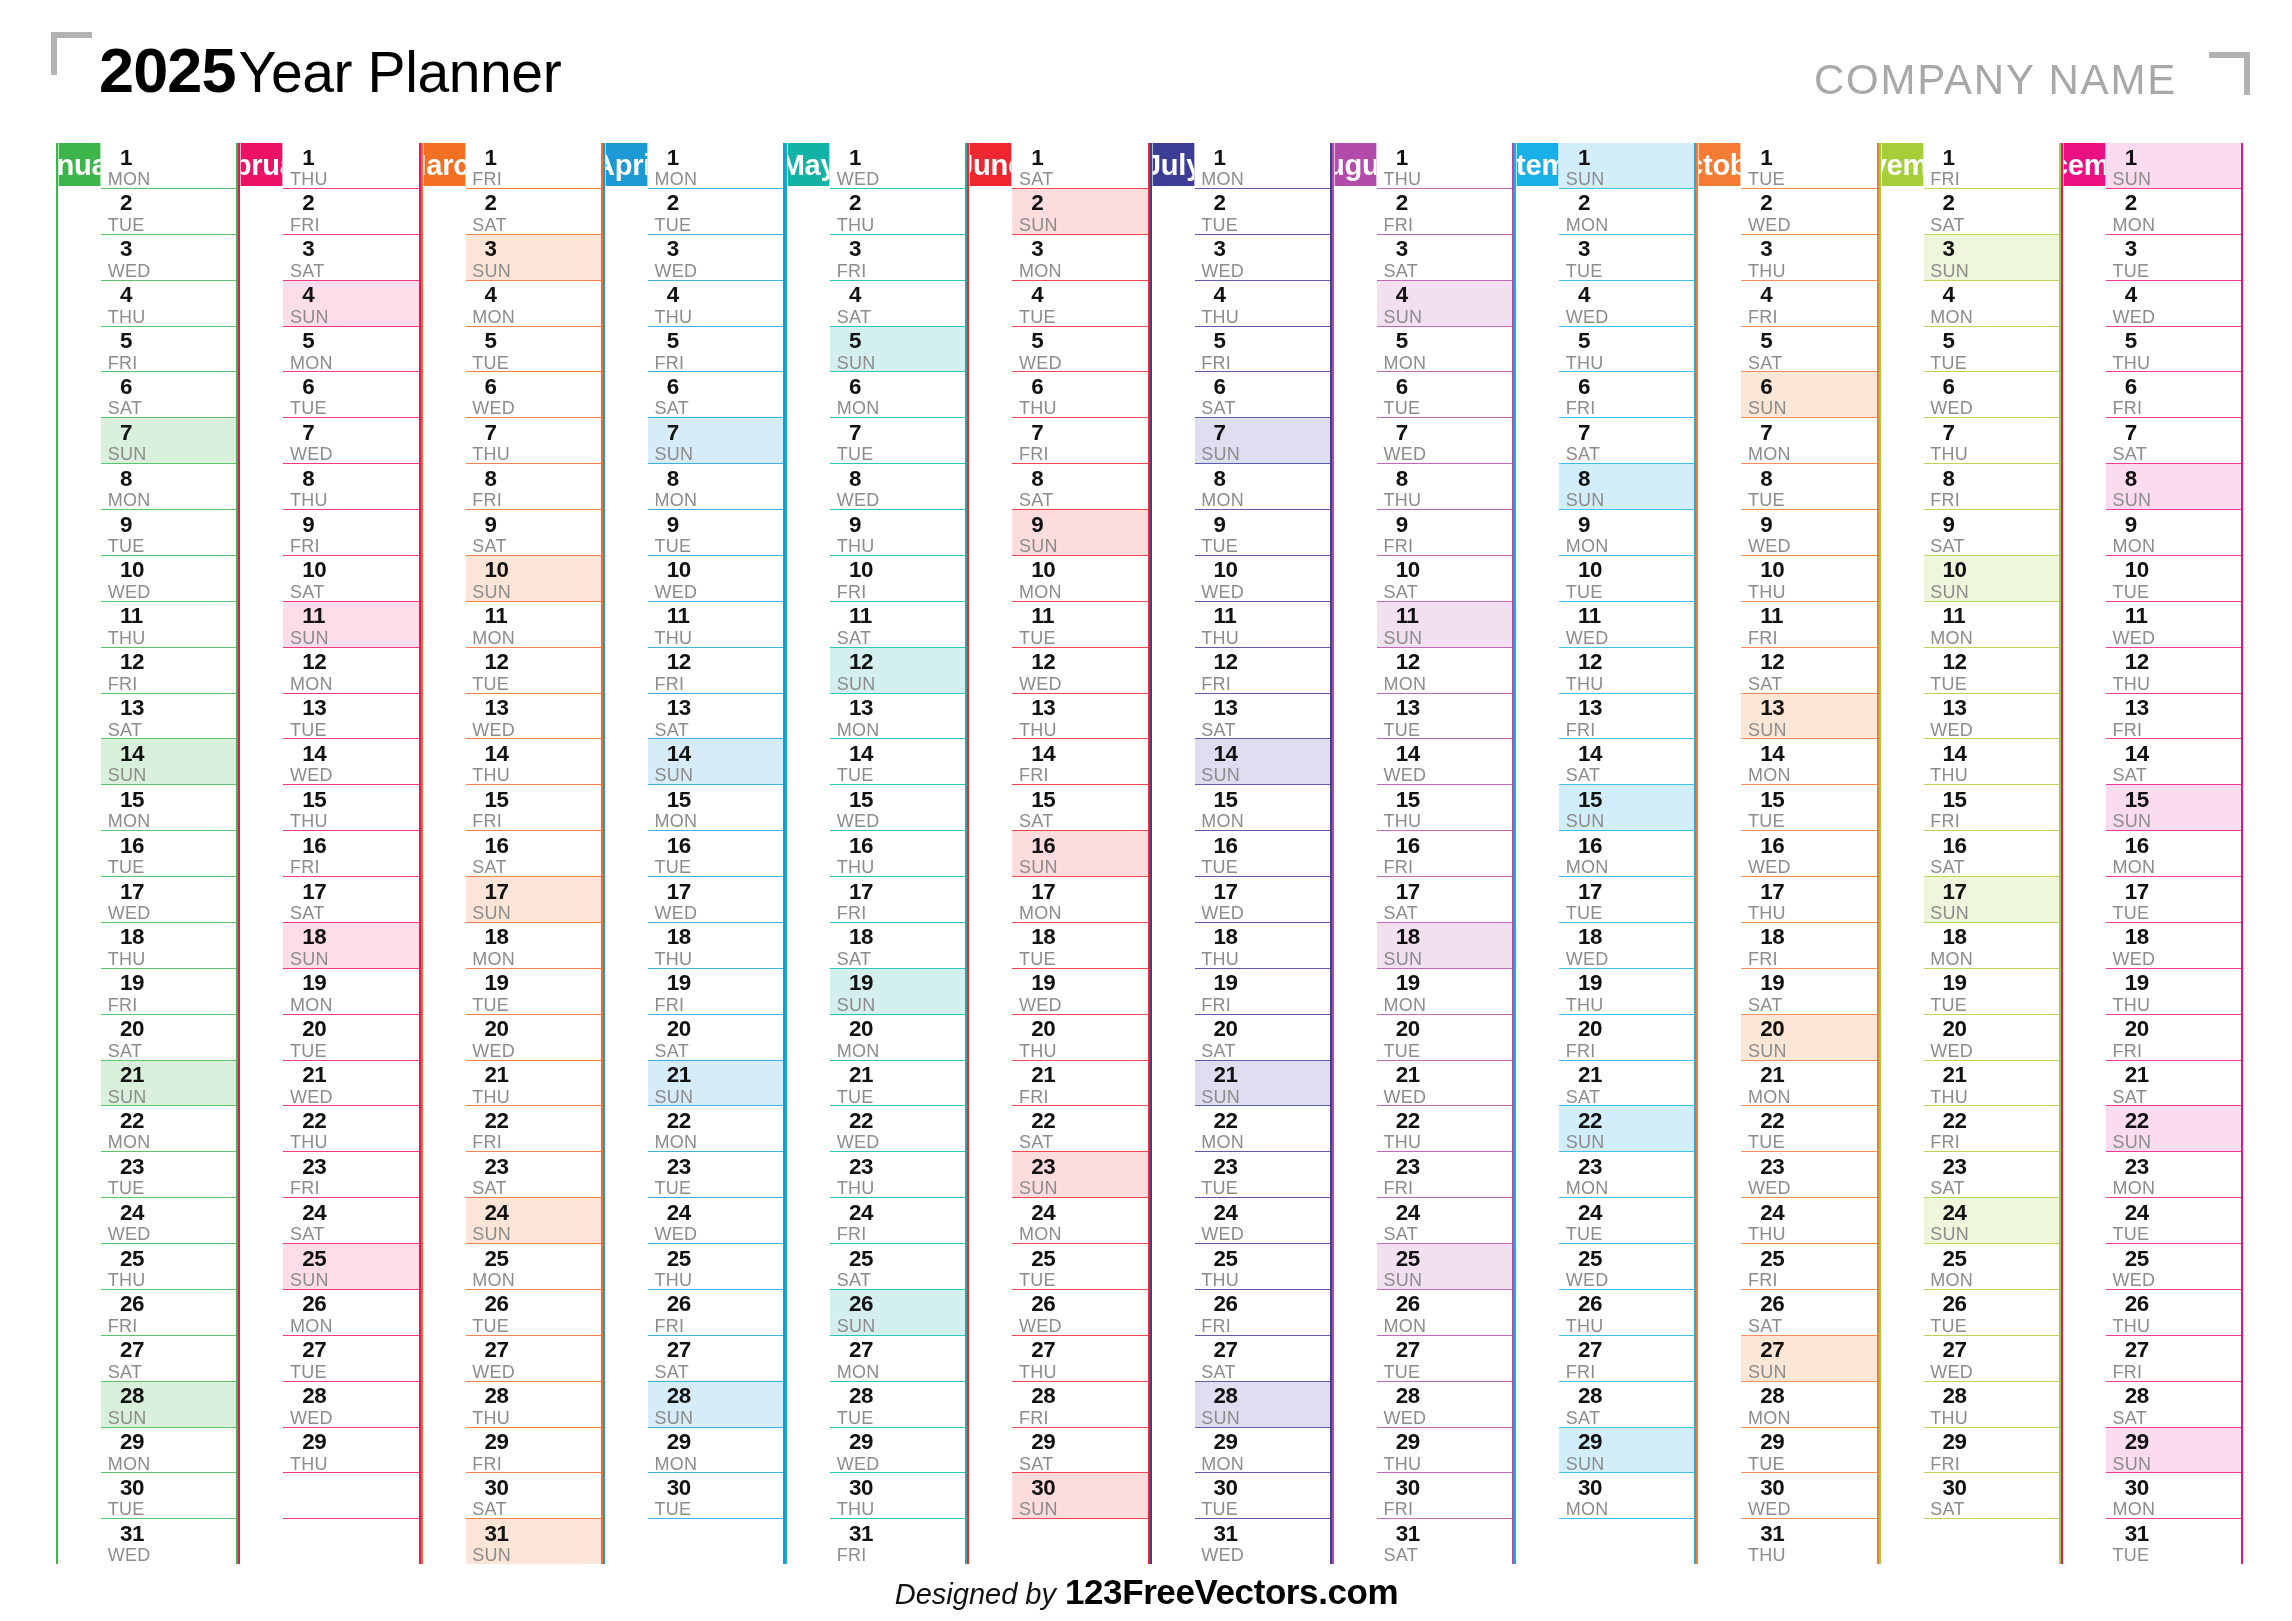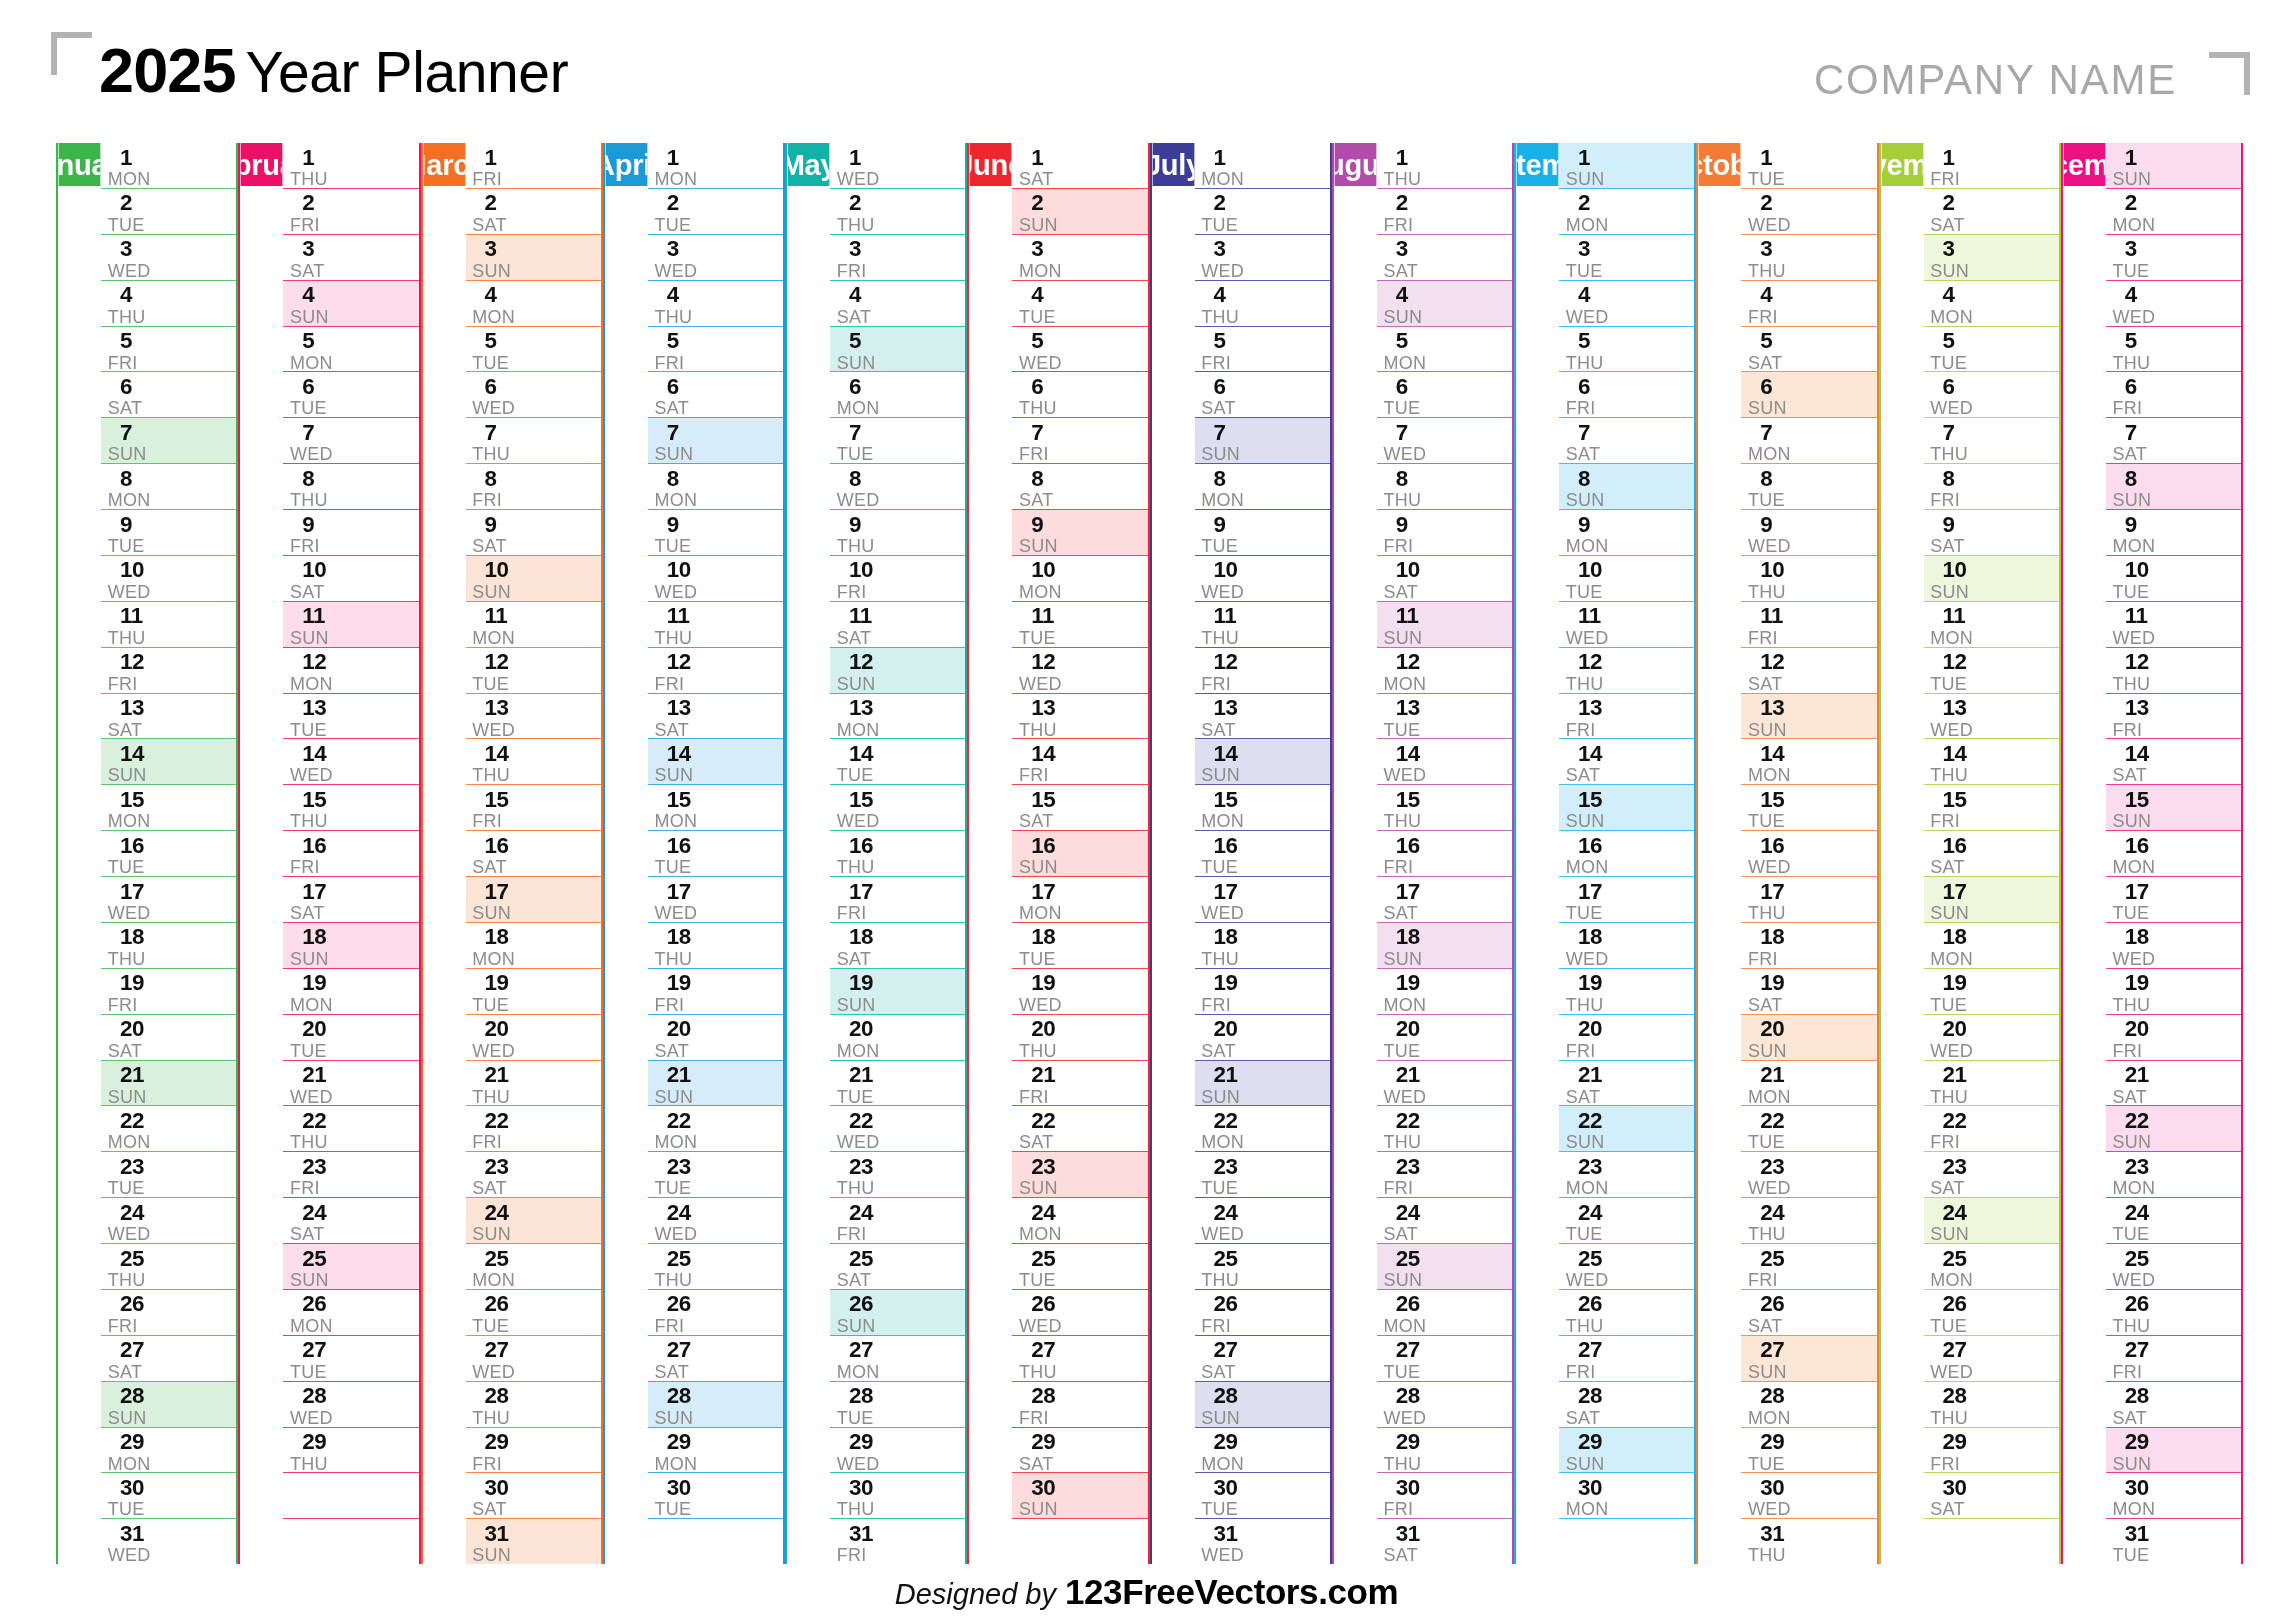--- a/index.html
+++ b/index.html
@@ -56,21 +56,21 @@
     font-size: 63px;
     font-weight: 700;
     color: #000000;
     letter-spacing: -0.9px;
     font-stretch: condensed;
   }
   .title .label {
     font-size: 57px;
     font-weight: 400;
     color: #000000;
-    margin-left: 10px;
+    margin-left: 3px;
     letter-spacing: -0.4px;
   }
   .company {
     position: absolute;
     right: 116px;
     top: 56px;
     font-size: 42px;
     font-weight: 400;
     color: #a8a8a8;
     letter-spacing: 1.8px;

